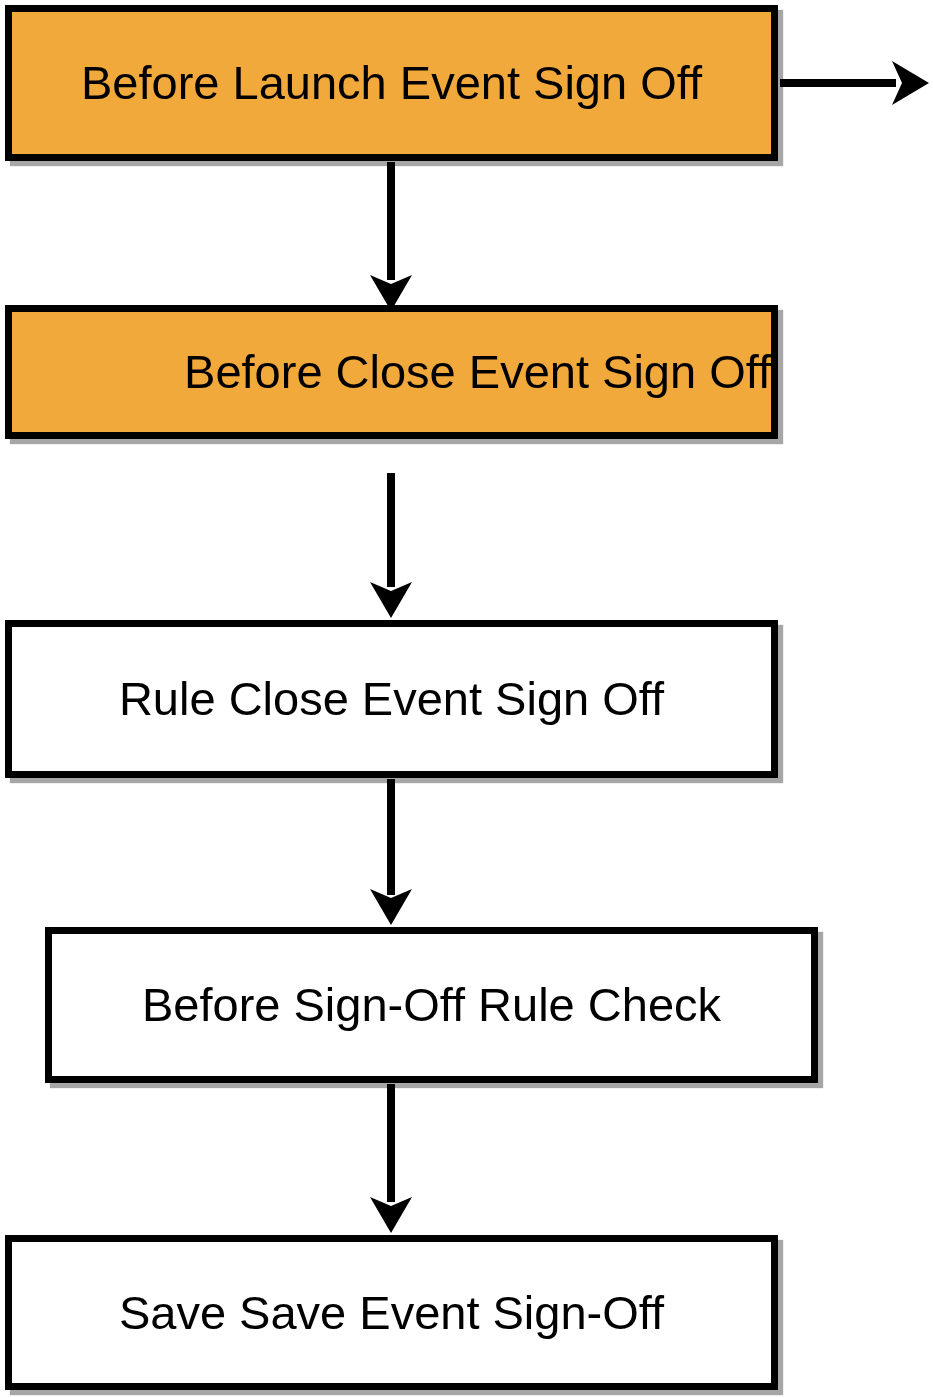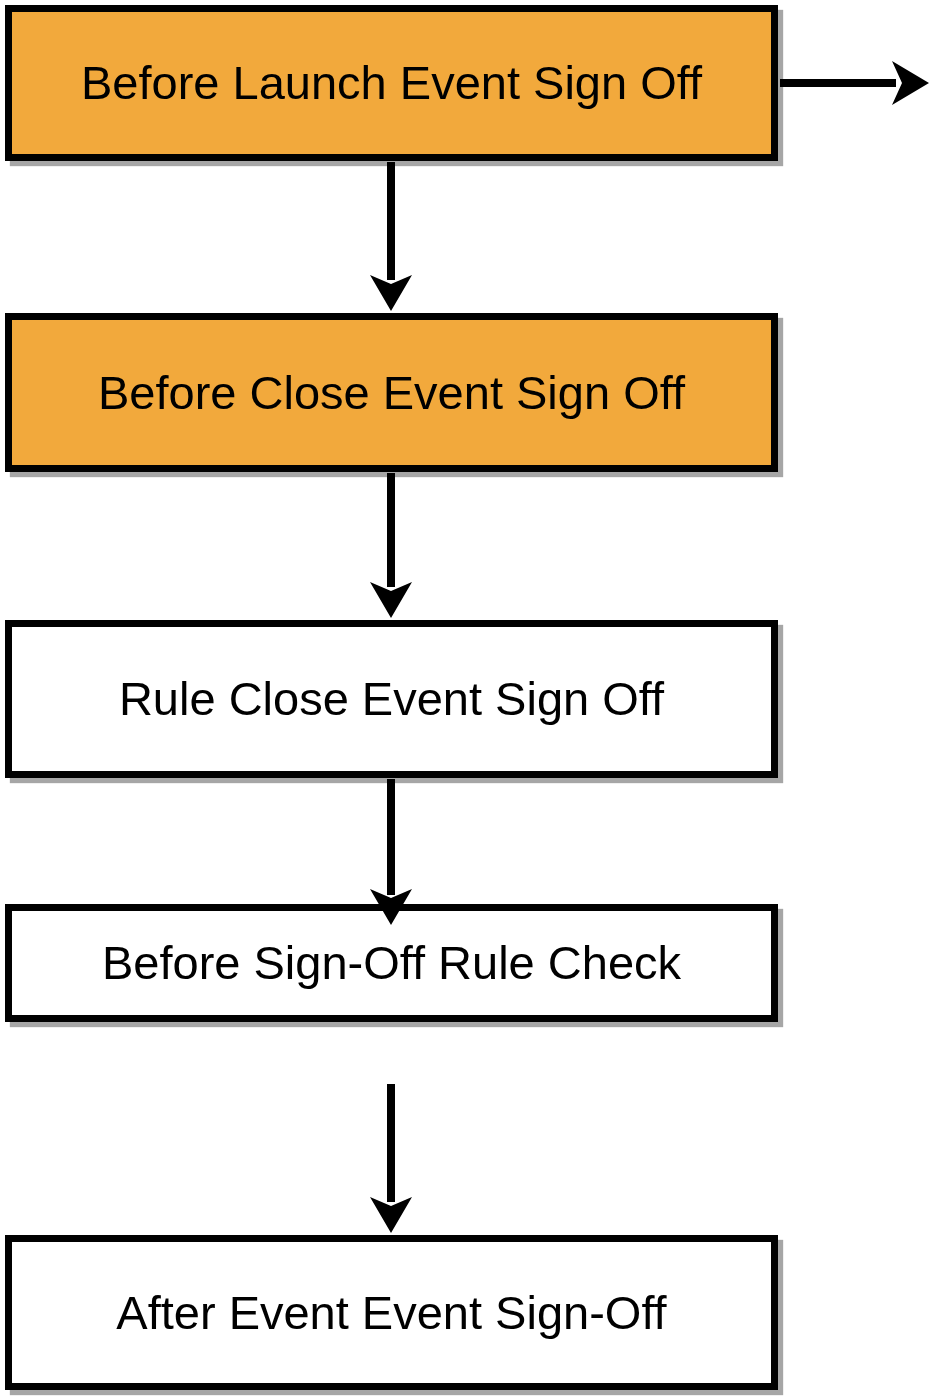--- a/index.html
+++ b/index.html
@@ -28,23 +28,23 @@
     background: #ffffff;
   }
   .node .label {
     font-size: 47px;
     line-height: 1.1;
     color: #000000;
     text-align: center;
     white-space: nowrap;
   }
   #node-1 { top: 5px;    height: 156px; }
-  #node-2 { top: 313px;  height: 159px; }
+  #node-2 { top: 305px;  height: 134px; justify-content: flex-end; }
   #node-3 { top: 620px;  height: 158px; }
-  #node-4 { top: 904px;  height: 118px; }
+  #node-4 { top: 927px;  height: 156px; margin-left: 40px; }
   #node-5 { top: 1235px; height: 155px; }
   .arrow-layer {
     position: absolute;
     top: 0;
     left: 0;
     width: 933px;
     height: 1398px;
     pointer-events: none;
   }
 </style>
@@ -63,21 +63,21 @@
 
   <div class="node" id="node-3" style="background-color: rgb(255, 255, 255);">
     <span class="label">Rule Close Event Sign Off</span>
   </div>
 
   <div class="node" id="node-4" style="background-color: rgb(255, 255, 255);">
     <span class="label">Before Sign-Off Rule Check</span>
   </div>
 
   <div class="node" id="node-5" style="background-color: rgb(255, 255, 255);">
-    <span class="label">After Event Event Sign-Off</span>
+    <span class="label">Save Save Event Sign-Off</span>
   </div>
 
   <svg class="arrow-layer" width="933" height="1398" viewBox="0 0 933 1398" xmlns="http://www.w3.org/2000/svg">
 
     <g fill="#000000" stroke="none">
       <rect x="780" y="79" width="116" height="8"></rect>
       <polygon points="929,83 892,61 902,83 892,105"></polygon>
     </g>
 
     <g fill="#000000" stroke="none">

